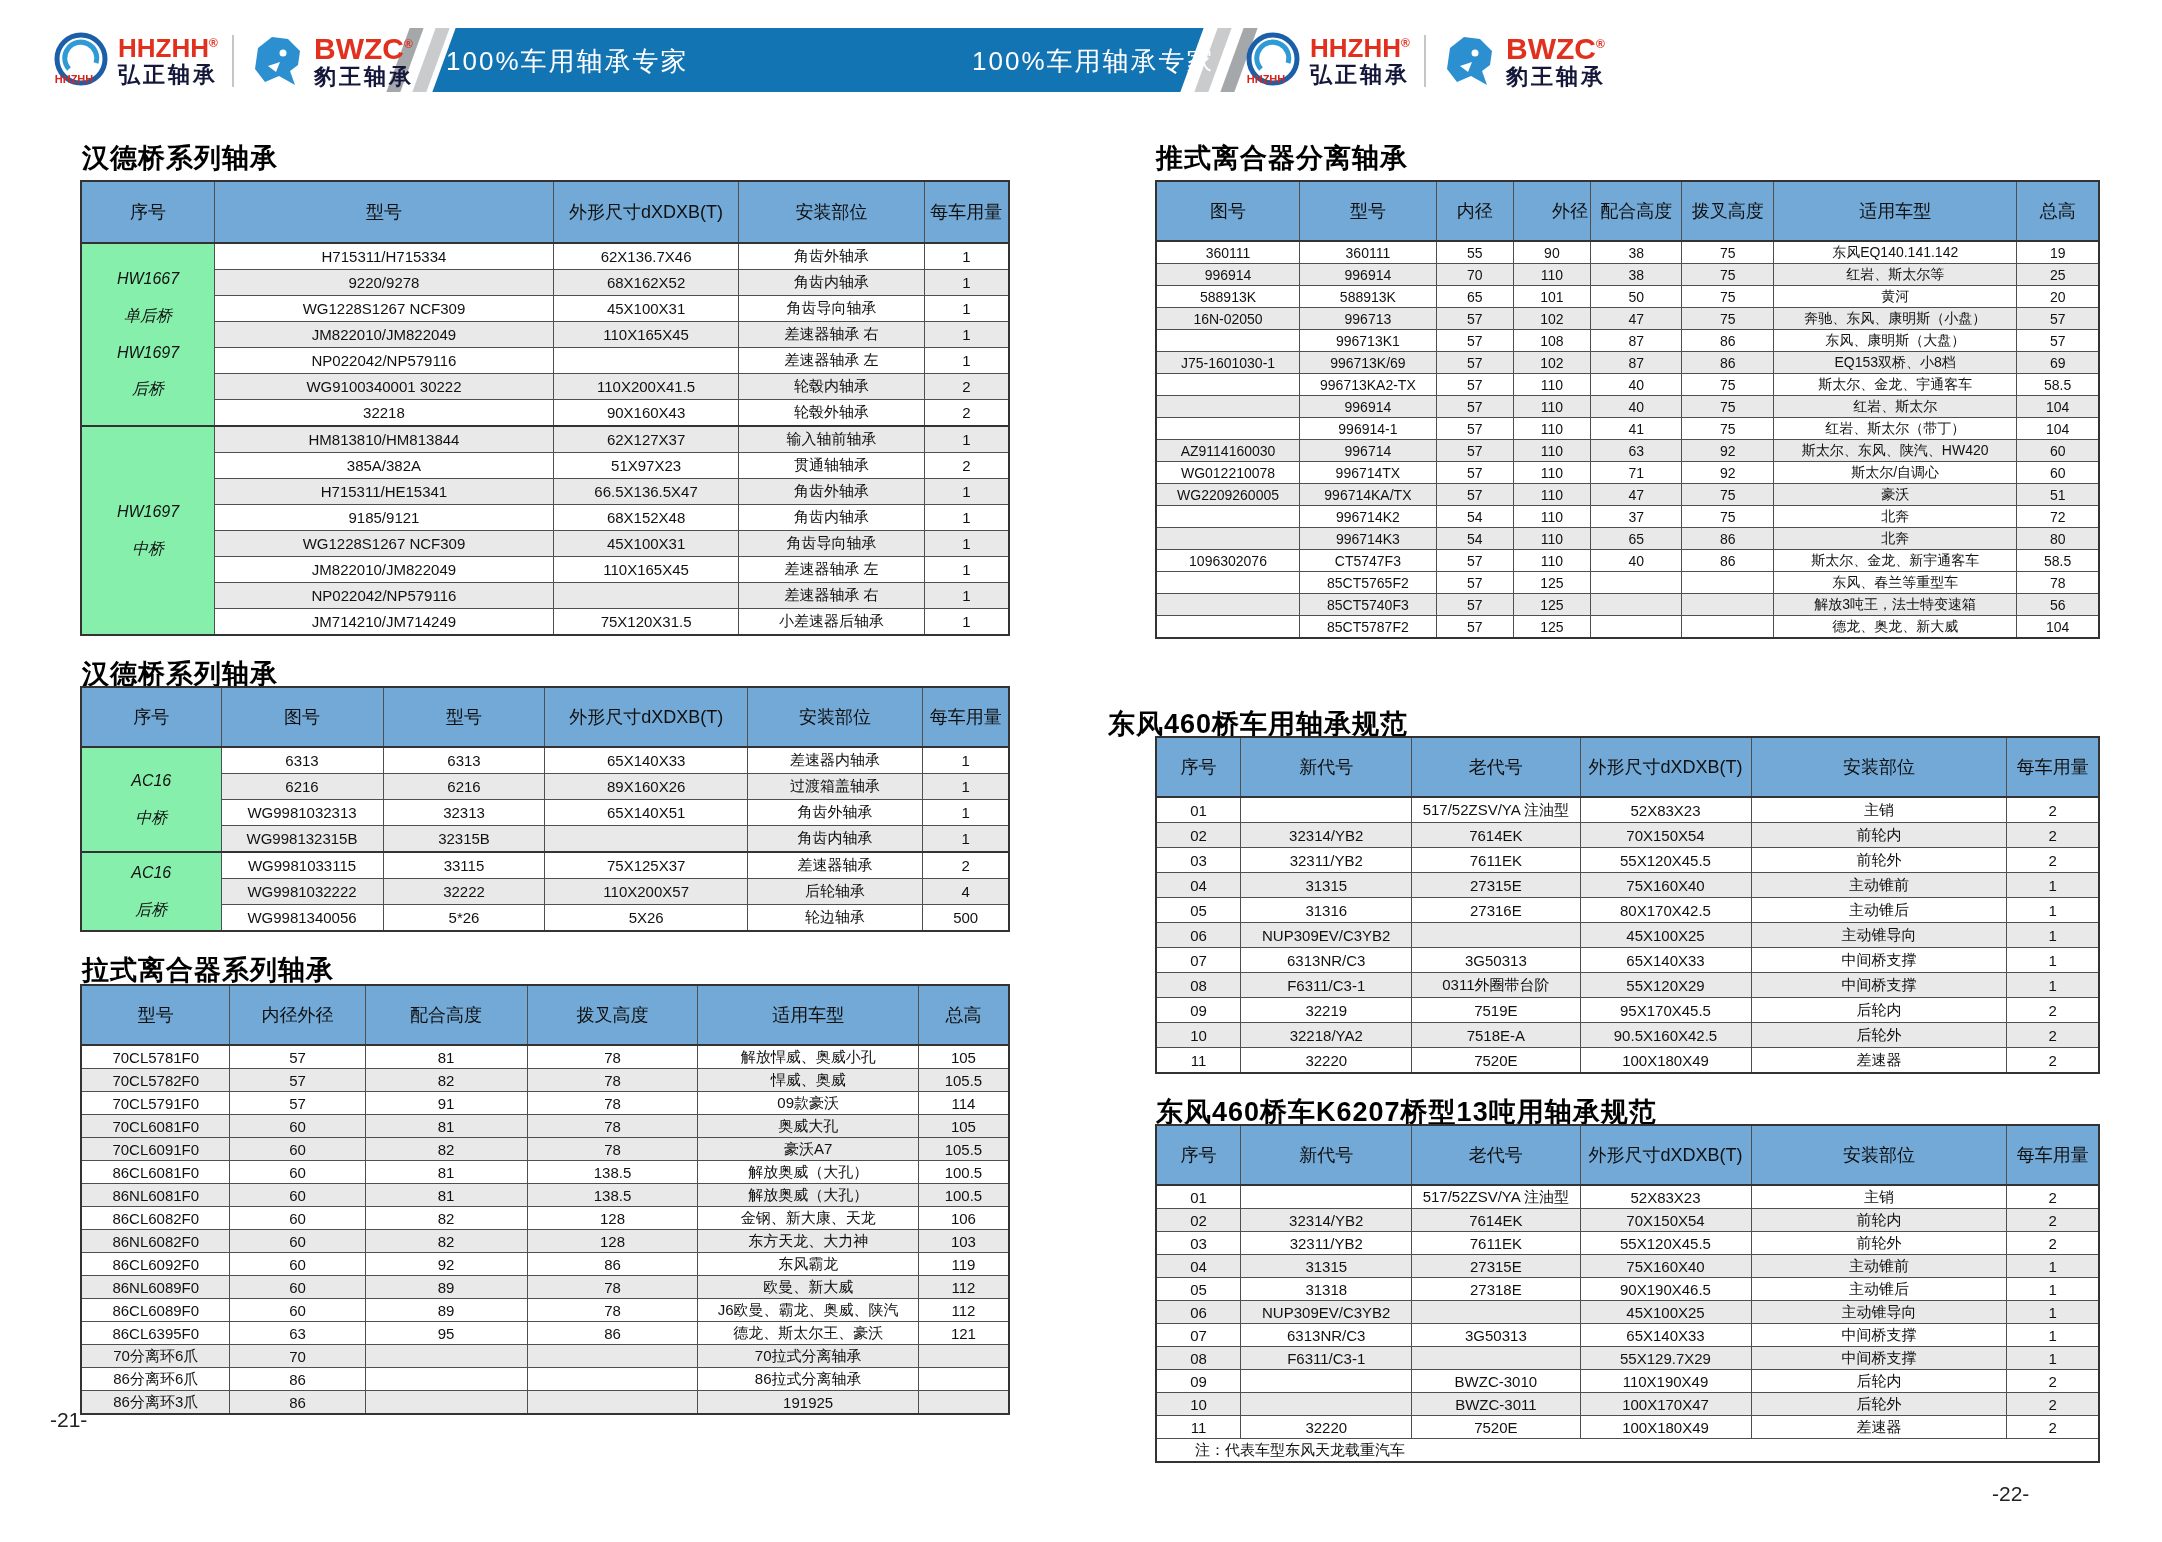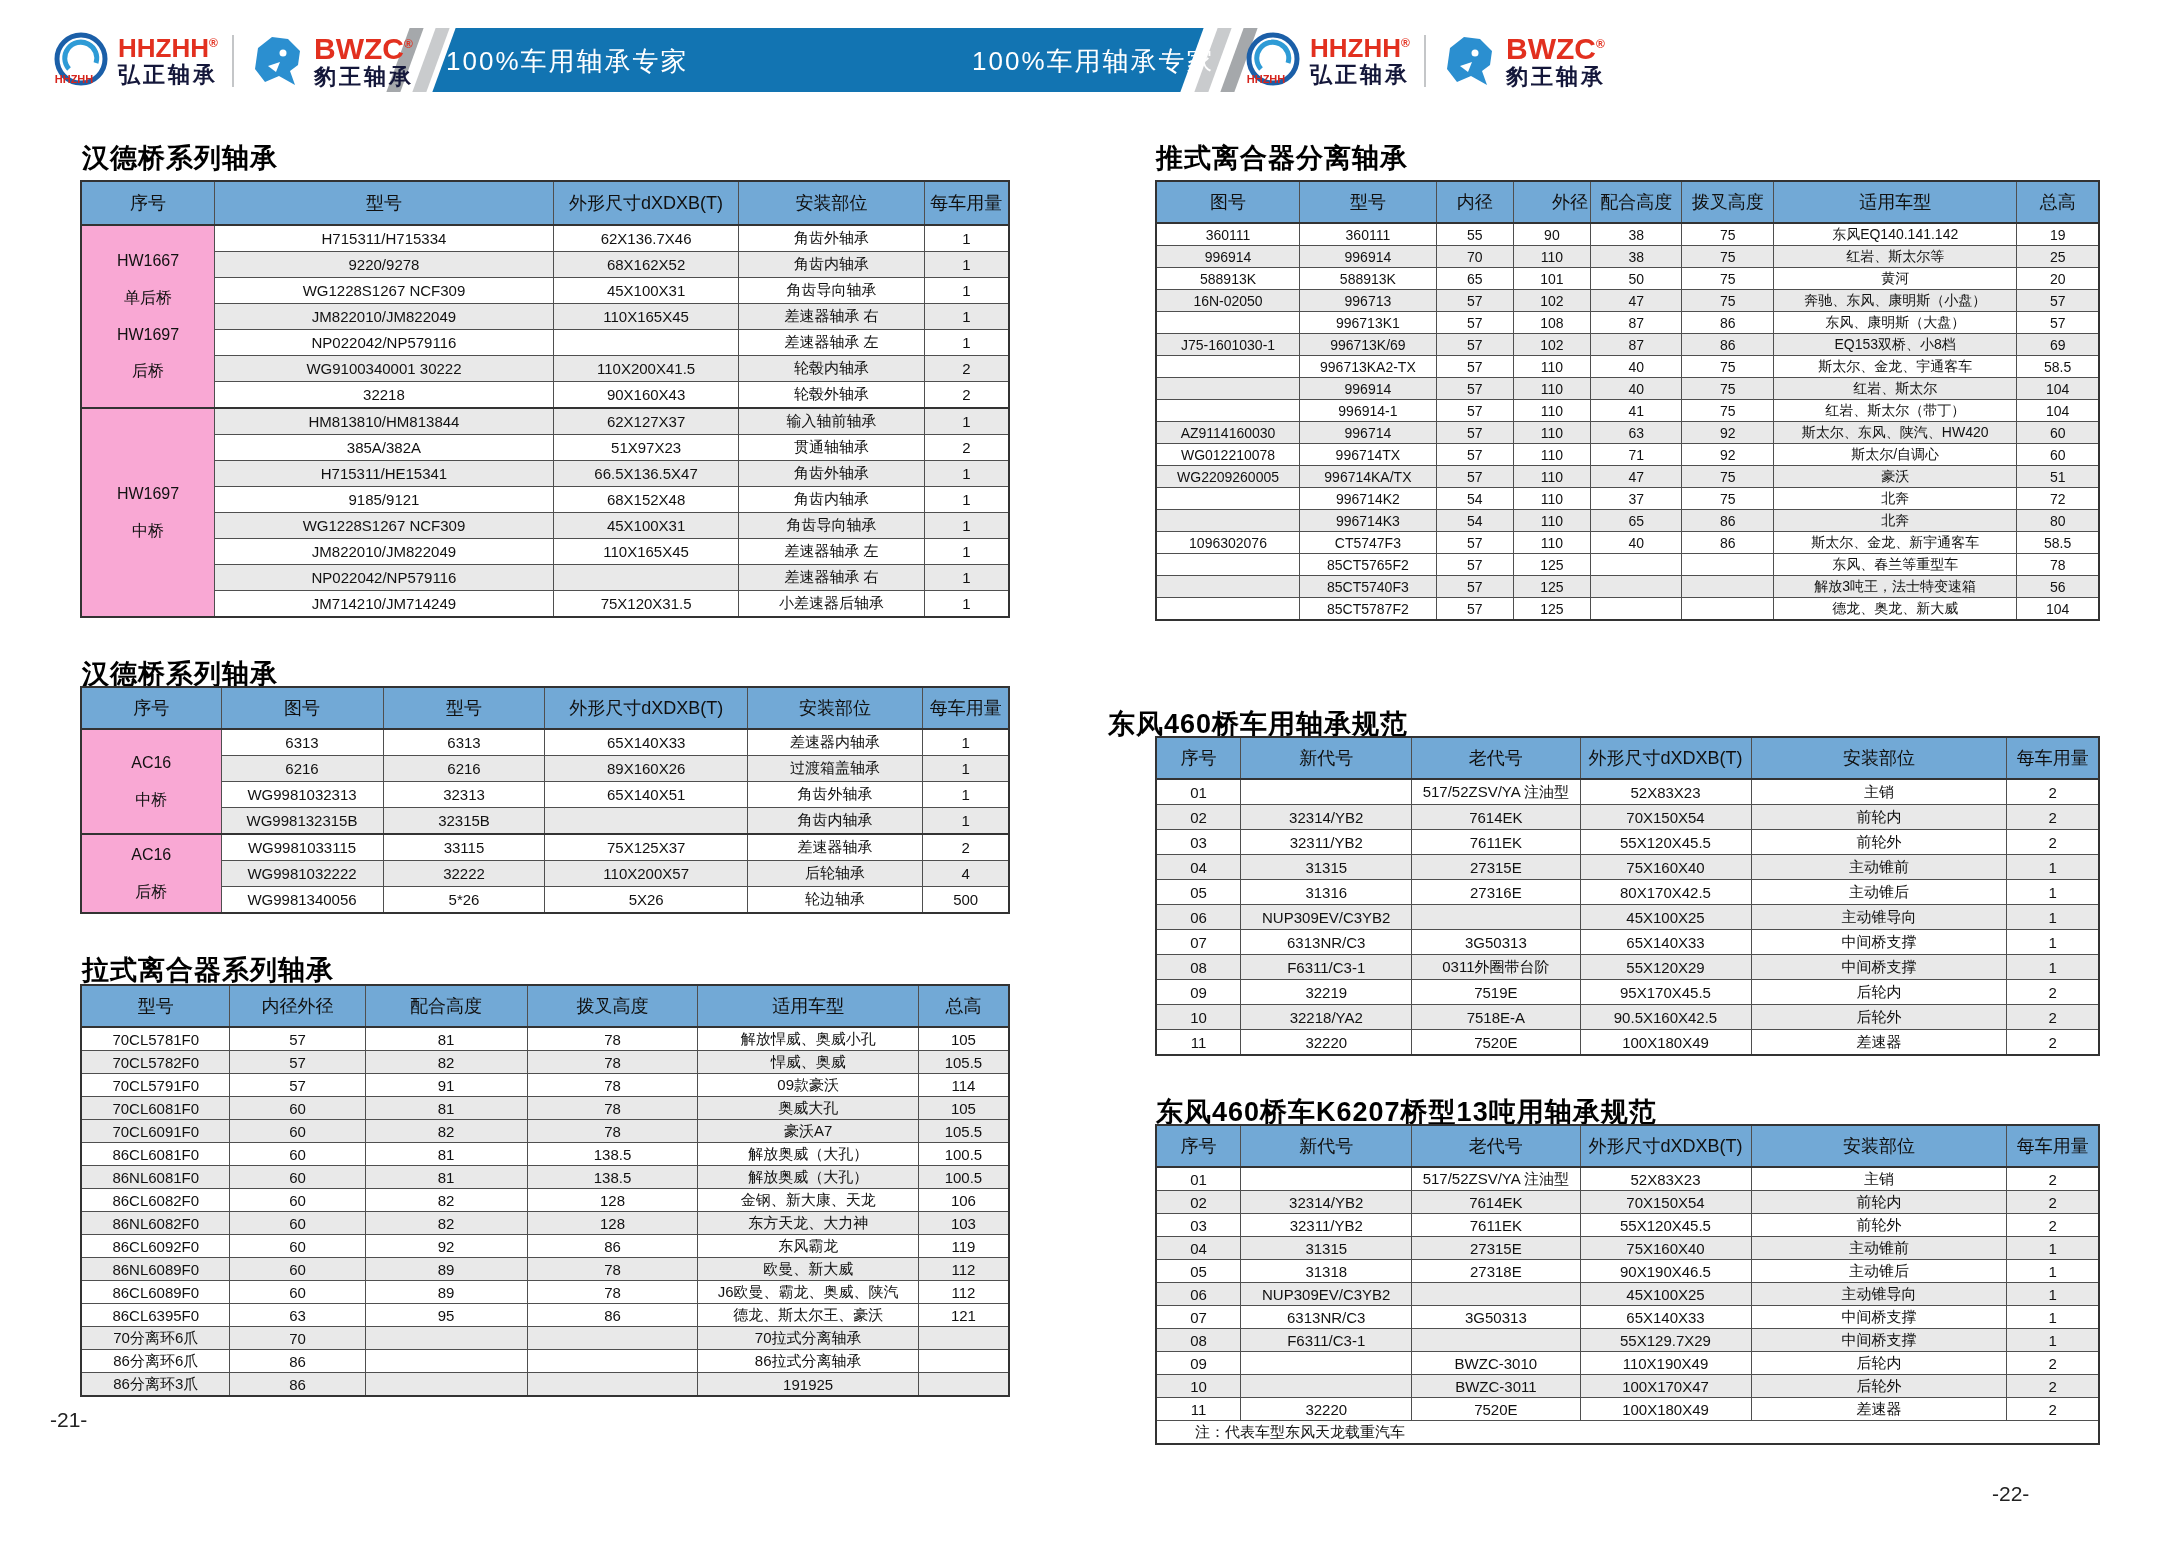--- a/index.html
+++ b/index.html
@@ -23,29 +23,29 @@
   .word-en{color:#E2301F;font-weight:bold;font-size:26px;line-height:1.05;white-space:nowrap;}
   .word-en sup{font-size:12px;}
   .word-cn{color:#14173A;font-weight:bold;font-size:22px;letter-spacing:3px;line-height:1.15;white-space:nowrap;}
   .logo-divider{width:2px;height:52px;background:#C4C6C8;margin:0 14px;}
   
   .section-title{position:absolute;font-size:27px;font-weight:bold;color:#000;letter-spacing:1px;white-space:nowrap;}
   
   table.cat{border-collapse:collapse;table-layout:fixed;position:absolute;background:#fff;border:2px solid #333;}
   table.cat th{
     background:#72A9D6;font-weight:normal;font-size:18px;color:#101010;
-    border:1px solid #4F4F4F;border-bottom:2px solid #333;height:34px;padding:3px 2px;
+    border:1px solid #4F4F4F;border-bottom:2px solid #333;height:34px;padding:12px 2px;
     overflow:hidden;white-space:nowrap;text-align:center;
   }
   table.cat td{
     border:1px solid #4F4F4F;font-size:15px;text-align:center;padding:0 4px;
     overflow:hidden;white-space:nowrap;height:23px;
   }
   table.cat tr.alt td{background:#E9E9E9;}
-  table.cat tr.alt td.group-cell,table.cat td.group-cell{background:#f9a8d4;}
+  table.cat tr.alt td.group-cell,table.cat td.group-cell{background:#86efac;font-style:italic;}
   table.cat tr.group-start td{border-top:2px solid #333;}
   .group-cell div{line-height:2.3;font-size:16px;}
   #t1 th{height:36px;} #t1 td{height:25px;}
   #t2 td{height:25px;}
   #t3 td{height:22px;}
   #t4 td{height:21px;font-size:14px;}
   #t5 td{height:24px;}
   #t6 td{height:22px;}
   tr.note-row td{text-align:left !important;padding-left:38px;}
   

